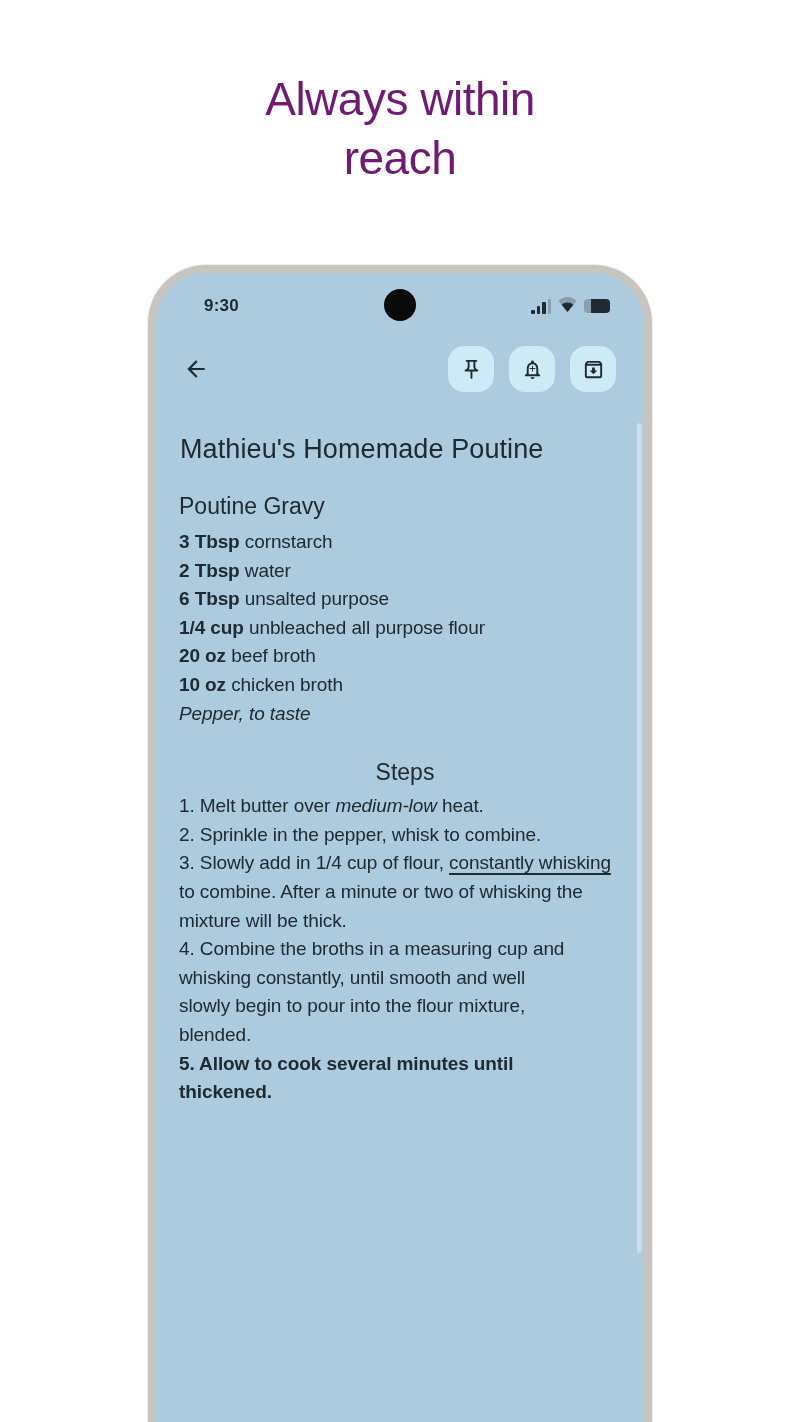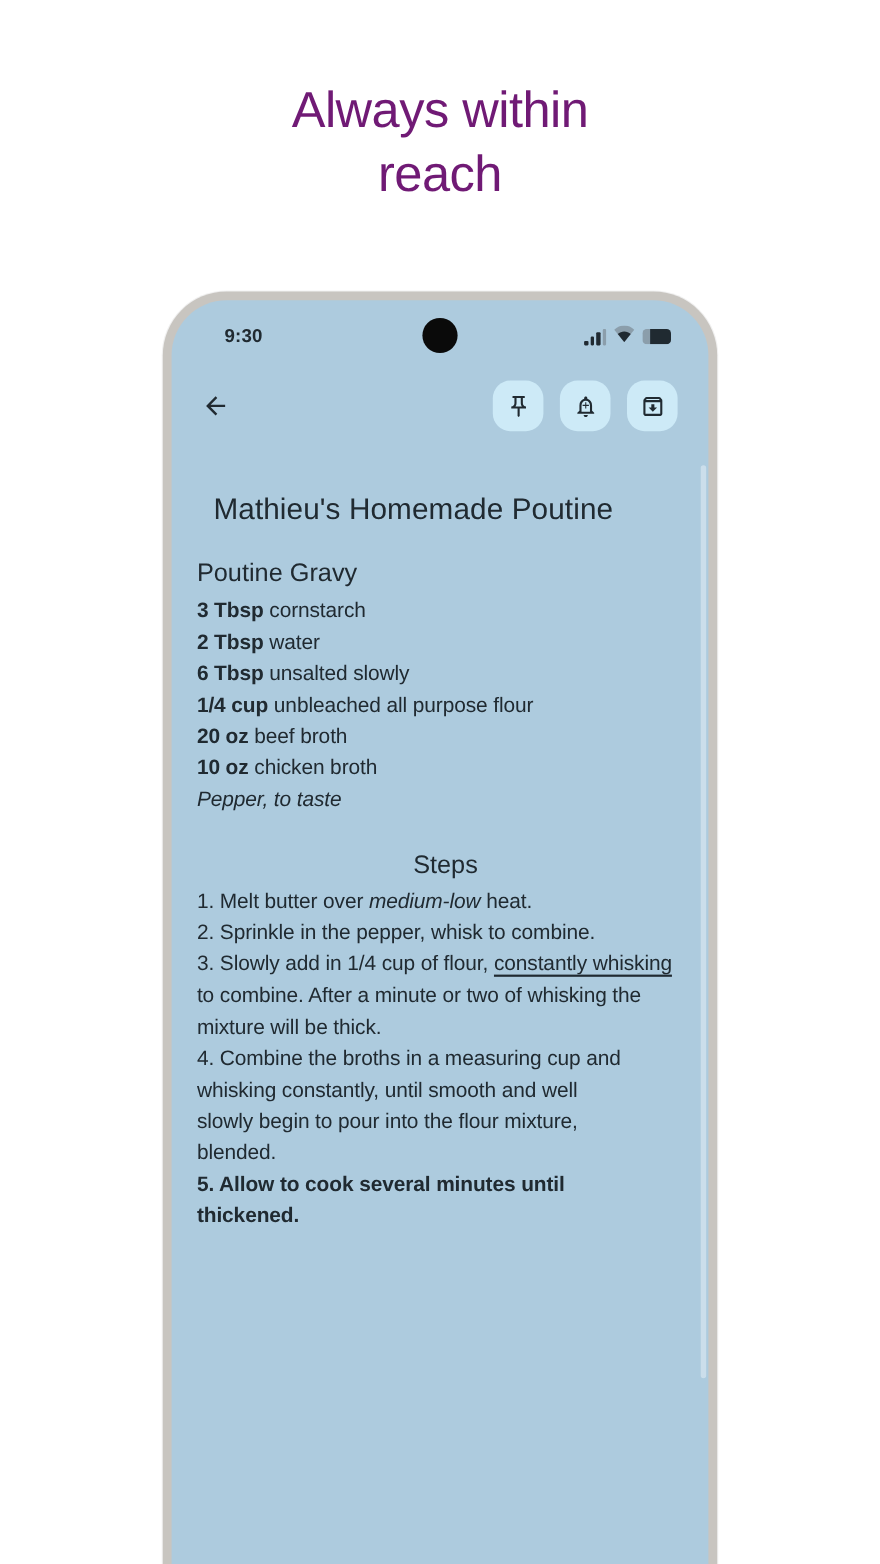--- a/index.html
+++ b/index.html
@@ -102,21 +102,21 @@
   }
   .chip-btn svg, .back-btn svg { display: block; }
 
   
   .note-content {
     position: absolute;
     left: 23px; top: 158px; width: 452px;
     color: #202a31;
   }
   .note-title {
-    margin: 15px;
+    margin: 1px;
     font-size: 27px; line-height: 34px; font-weight: 400;
     letter-spacing: 0.1px;
   }
   .section-heading {
     margin: 26px 0 8px 0;
     font-size: 23px; line-height: 28px; font-weight: 400;
   }
   .steps-heading { margin-top: 30px; margin-bottom: 6px; text-align: center; }
   .note-line {
     margin: 0;
@@ -222,21 +222,21 @@
         </button>
       </div>
     </div>
 
     <div class="note-content">
       <h2 class="note-title">Mathieu's Homemade Poutine</h2>
       <h3 class="section-heading">Poutine Gravy</h3>
       <div>
           <p class="note-line"><span class="seg-bold">3 Tbsp </span><span>cornstarch</span></p>
           <p class="note-line"><span class="seg-bold">2 Tbsp </span><span>water</span></p>
-          <p class="note-line"><span class="seg-bold">6 Tbsp </span><span>unsalted slowly</span></p>
+          <p class="note-line"><span class="seg-bold">6 Tbsp </span><span>unsalted purpose</span></p>
           <p class="note-line"><span class="seg-bold">1/4 cup </span><span>unbleached all purpose flour</span></p>
           <p class="note-line"><span class="seg-bold">20 oz </span><span>beef broth</span></p>
           <p class="note-line"><span class="seg-bold">10 oz </span><span>chicken broth</span></p>
           <p class="note-line"><span class="seg-italic">Pepper, to taste</span></p>
         </div>
       <h3 class="section-heading steps-heading">Steps</h3>
       <div>
           <p class="note-line"><span>1. Melt butter over </span><span class="seg-italic">medium-low</span><span> heat.</span></p>
           <p class="note-line"><span>2. Sprinkle in the pepper, whisk to combine.</span></p>
           <p class="note-line"><span>3. Slowly add in 1/4 cup of flour, </span><span class="seg-underline">constantly whisking</span></p>

